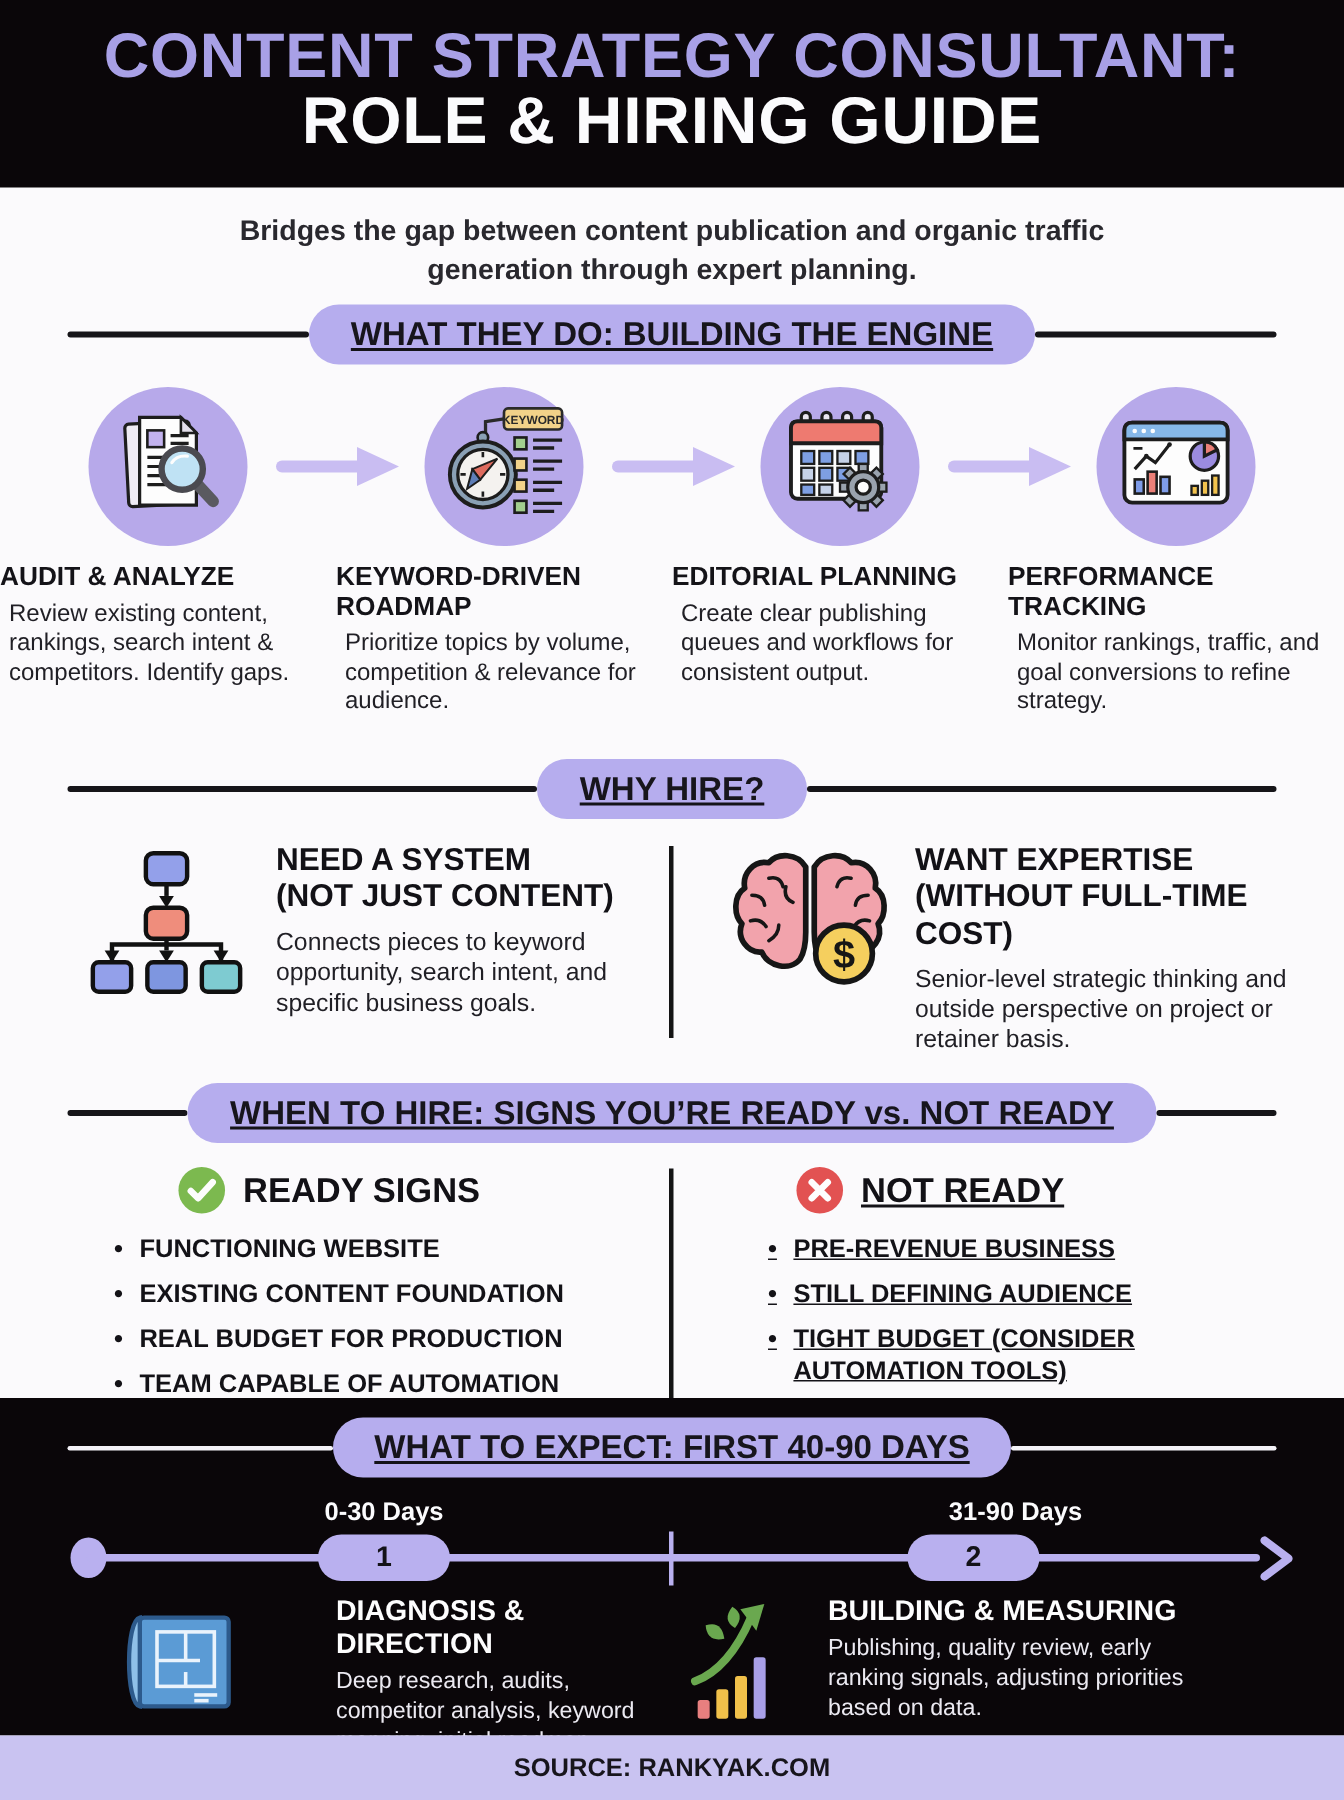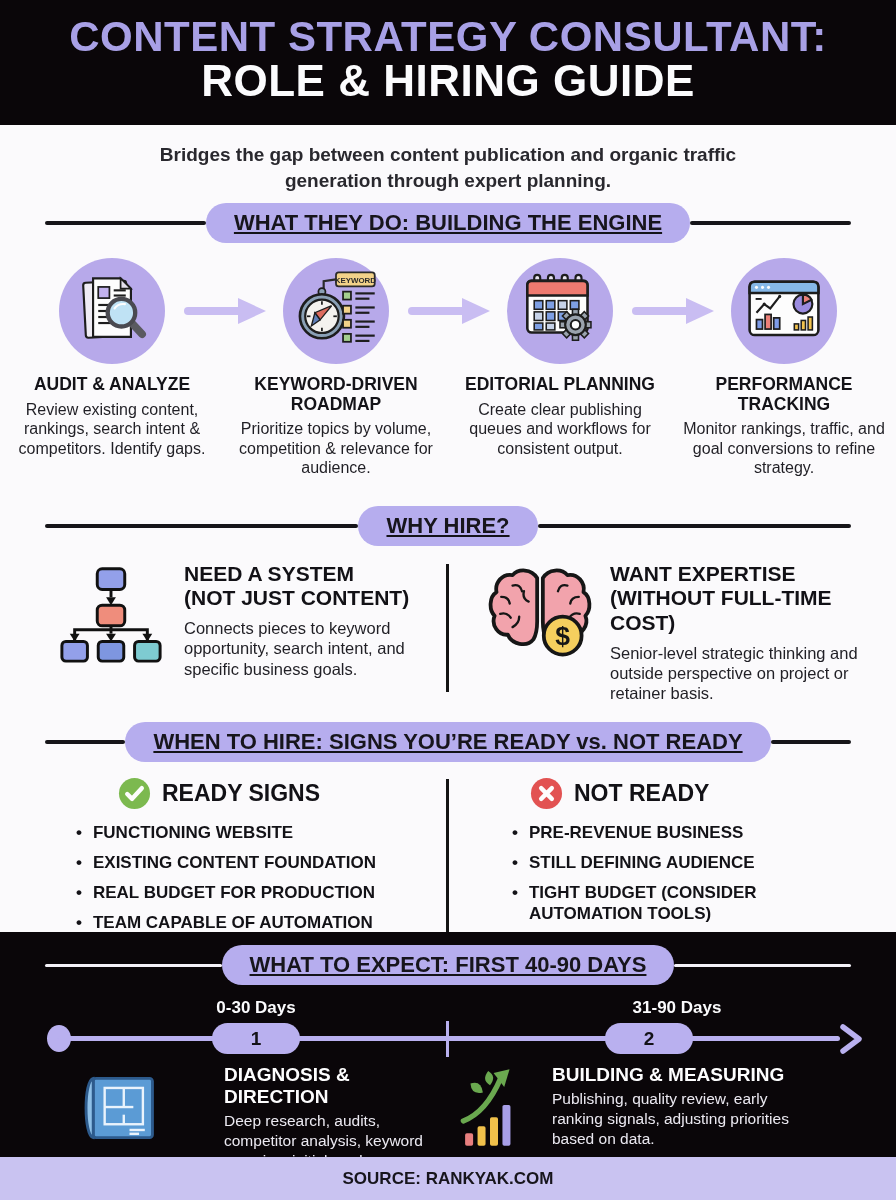--- a/index.html
+++ b/index.html
@@ -16,21 +16,21 @@
            font-size:19px; font-weight:600; color:#29282e; line-height:1.35; }
   
   .pill-row { display:flex; align-items:center; padding:0 45px;text-decoration:underline; }
   .pill-row .line { flex:1; height:4px; background:#161519; border-radius:2px; }
   .pill { background:#b6adee; border-radius:24px; padding:7px 28px; font-size:22px;
           font-weight:bold; color:#17151c; white-space:nowrap; }
   .pill-row.small-gap { margin-top:10px; }
   .expect .pill-row .line { background:#f4f2f8; height:3px; }
   
   .steps { position:relative; display:flex; padding:15px 0 0; }
-  .step { width:224px; text-align:center; }
+  .step { width:224px; }
   .circle { width:106px; height:106px; border-radius:50%; background:#b7a9ea;
             margin:0 auto; display:flex; align-items:center; justify-content:center; }
   .step-title { margin-top:11px; font-size:17.5px; font-weight:bold; line-height:1.12; color:#141318; }
   .step-desc { width:212px; margin:5px auto 0; font-size:16px; line-height:1.21; color:#201f25; }
   .flow-arrow { position:absolute; top:53px; }
   .flow-arrow.a1 { left:184px; } .flow-arrow.a2 { left:408px; } .flow-arrow.a3 { left:632px; }
   
   .why-row { margin-top:28px; }
   .why-cols { position:relative; display:flex; margin-top:16px; height:140px; }
   .why-col { width:448px; box-sizing:border-box; display:flex; }
@@ -40,21 +40,21 @@
   .why-text { margin-left:18px; }
   .why-h { font-size:21px; font-weight:bold; line-height:1.18; color:#121116; }
   .why-d { margin-top:7px; font-size:16.5px; line-height:1.23; color:#201f25; }
   .why-text.left { width:260px; } .why-text.right { width:285px; }
   .v-divider { position:absolute; left:446px; top:2px; width:3px; height:128px; background:#141414; }
   
   .when-row { margin-top:20px; }
   .when-cols { position:relative; display:flex; margin-top:15px; }
   .when-col { width:448px; box-sizing:border-box; }
   .when-col.left { padding-left:76px; }
-  .when-col.right { padding-left:64px; }
+  .when-col.right { padding-left:64px;text-decoration:underline; }
   .list-head { display:flex; align-items:center; gap:11px; font-size:23px; font-weight:bold; color:#121116; }
   .when-col.left .list-head { margin-left:42px; }
   .when-col.right .list-head { margin-left:18px; }
   .sign-list { list-style:none; margin:12px 0 0; padding:0; }
   .sign-list li { display:flex; font-size:17px; font-weight:bold; color:#131217; line-height:1.25; margin-bottom:9px; }
   .sign-list li::before { content:"\2022"; margin-right:11px; font-size:17px; }
   .when-col.right .sign-list li { width:290px; }
   .v-divider2 { position:absolute; left:446px; top:2px; width:3px; height:158px; background:#141414; }
   
   .expect { position:absolute; left:0; top:932px; width:896px; height:225px; background:#0a0609; }

